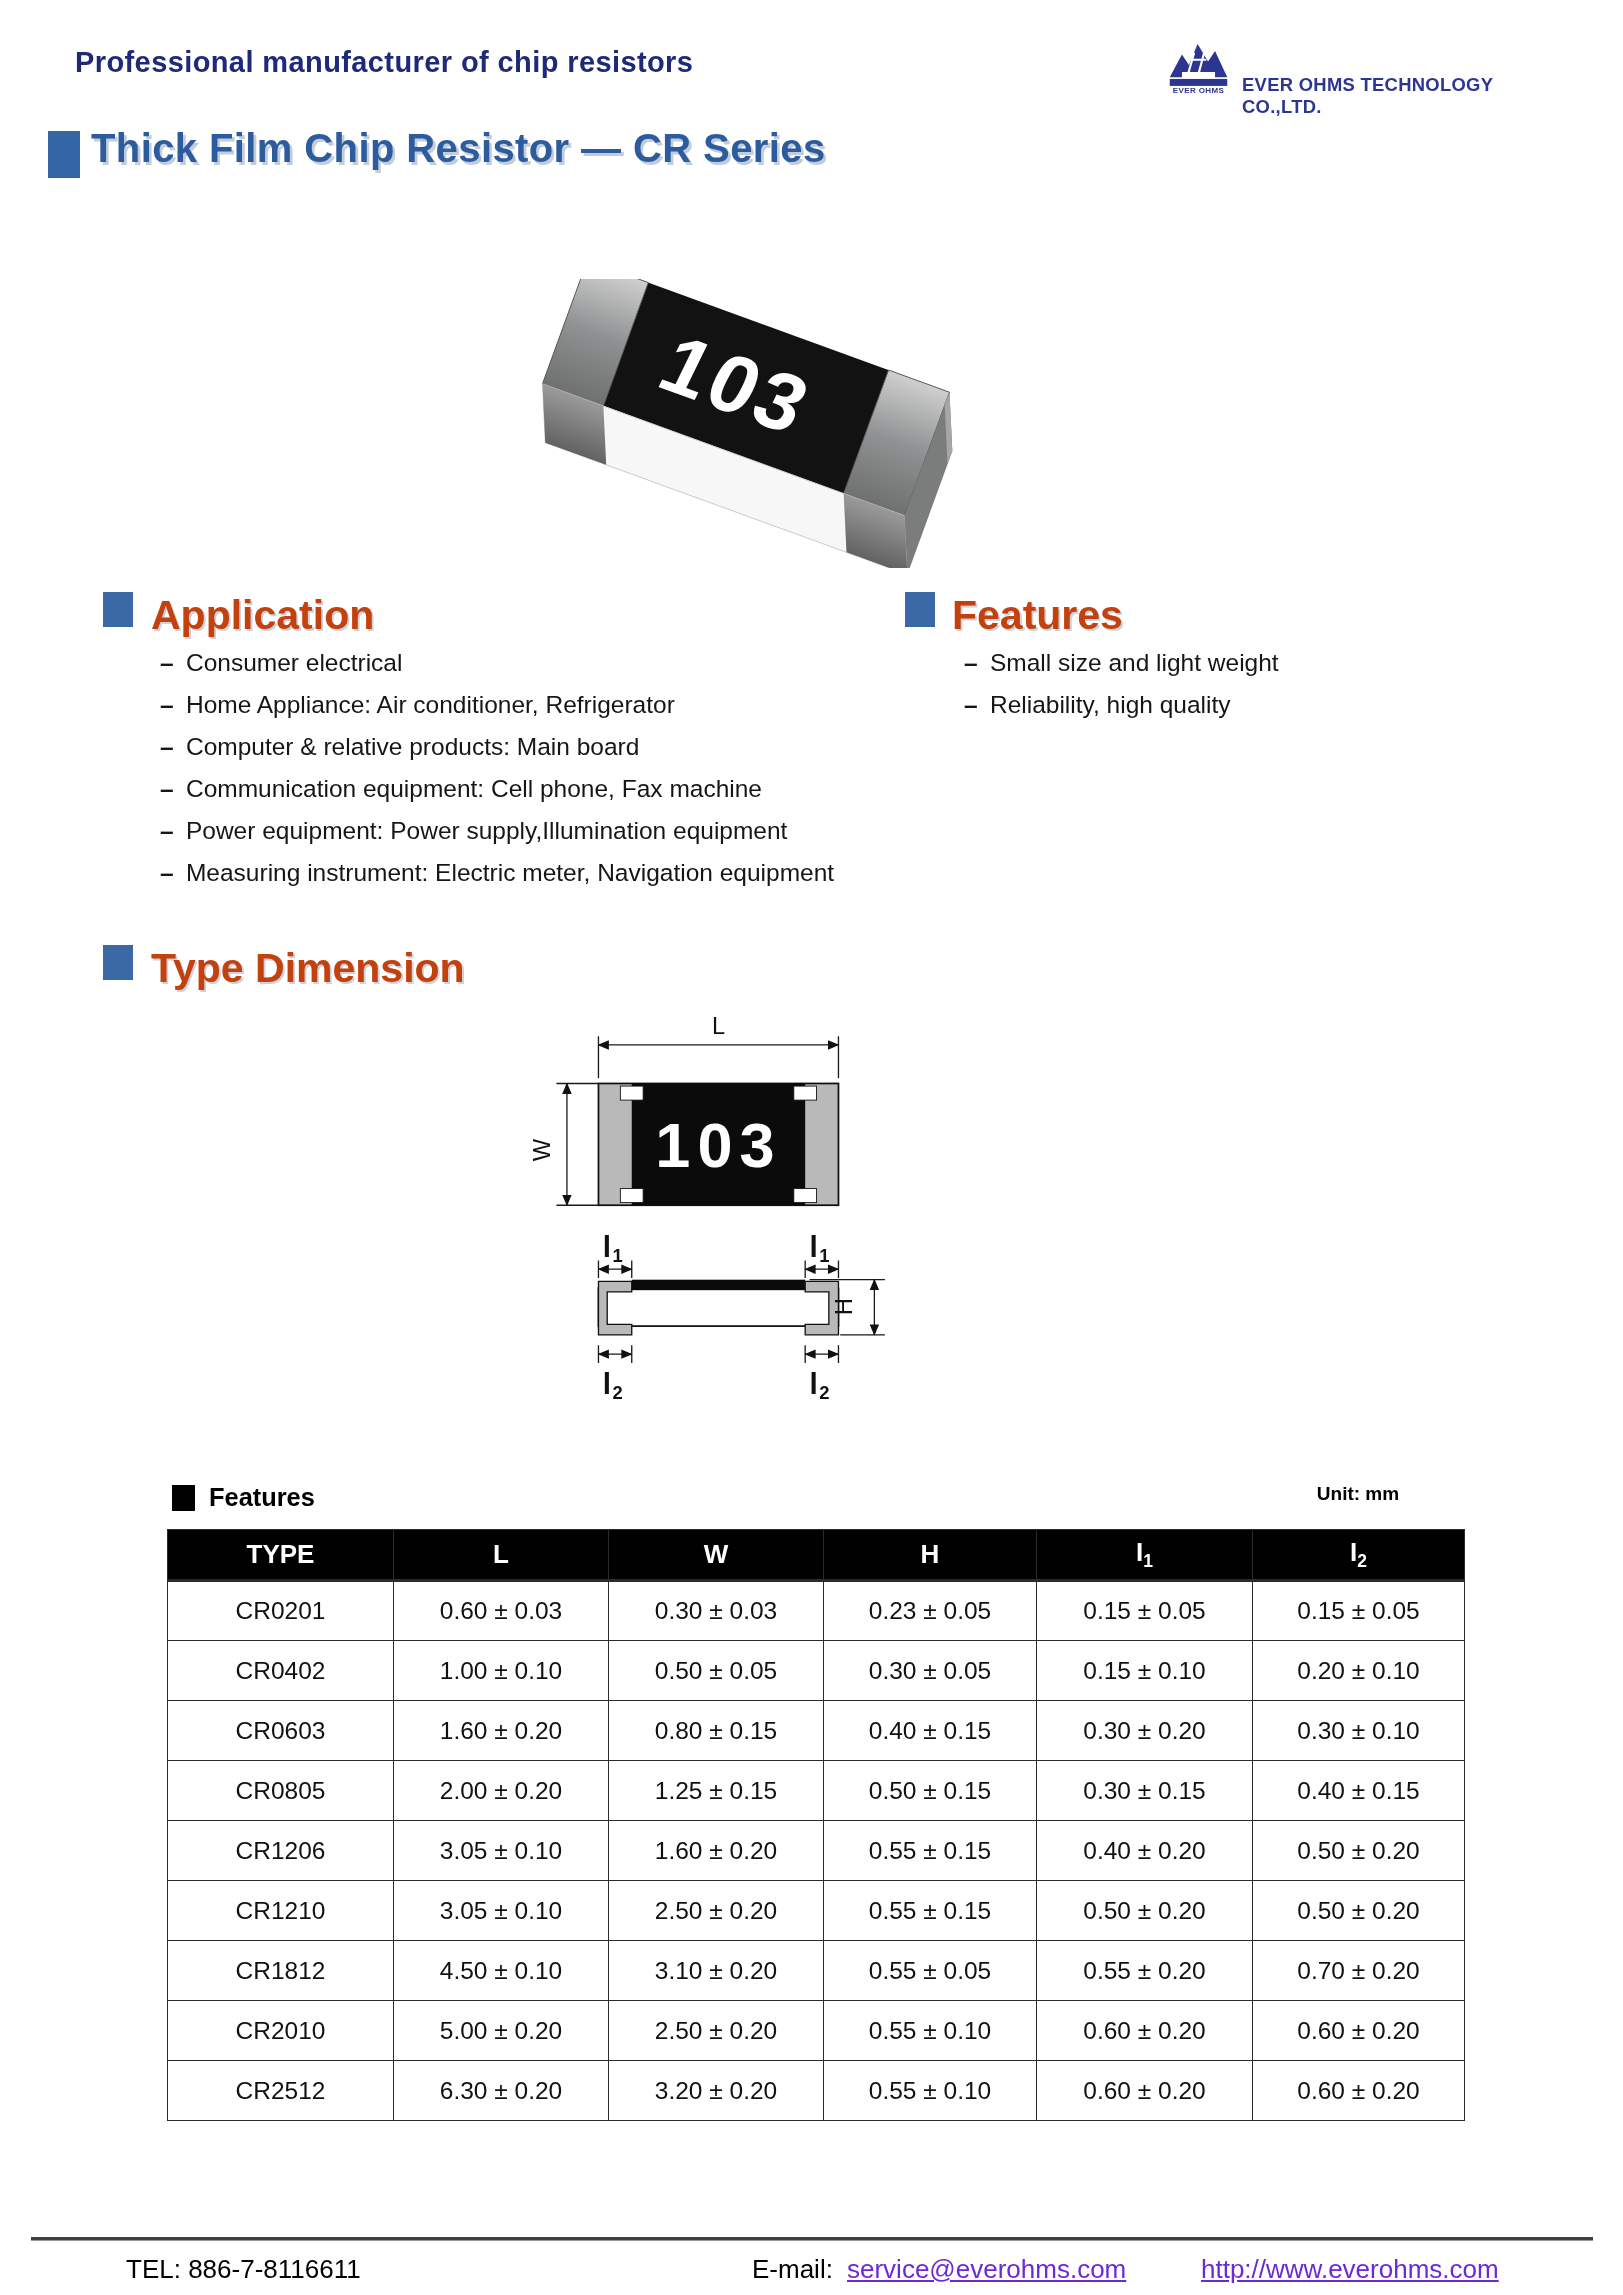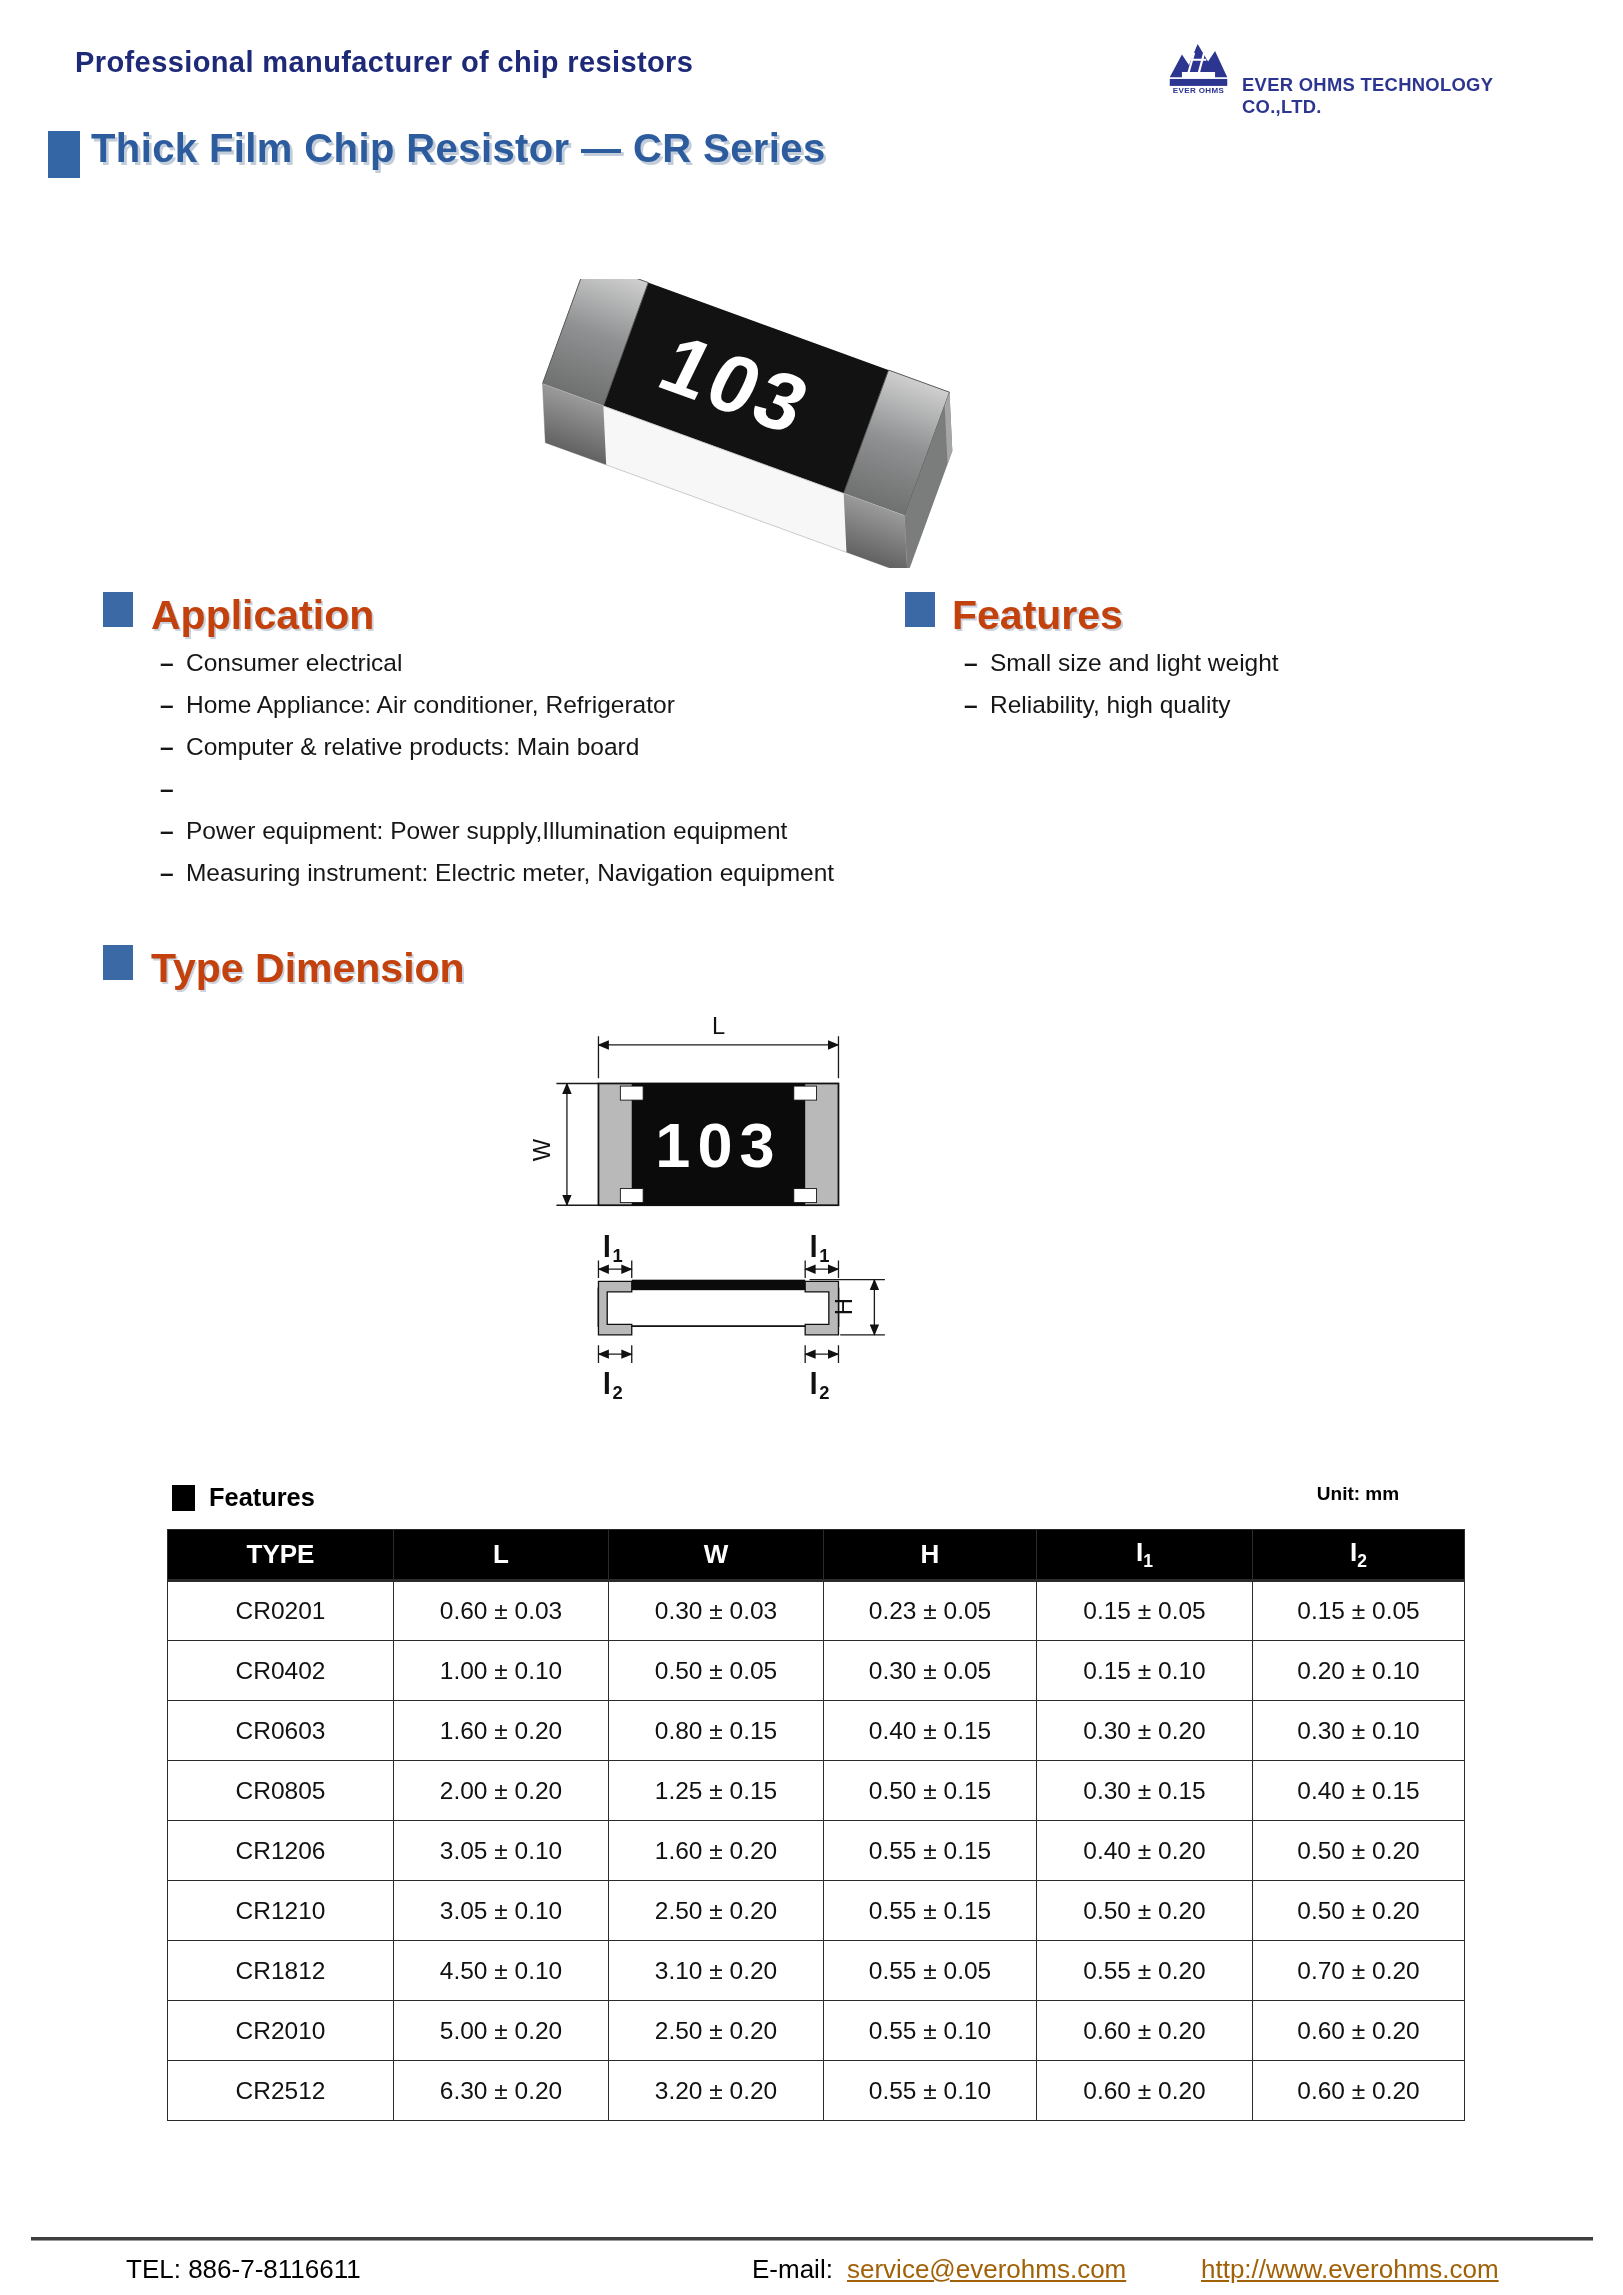--- a/index.html
+++ b/index.html
@@ -45,21 +45,21 @@
   th { background:#000000; color:#ffffff; font-size:26px; font-weight:bold; height:51px; border-bottom-width:3.5px; }
   td { font-size:24.5px; color:#111111; height:60px; background:#fff; }
   th sub, .hdr sub { font-size:17.5px; }
   col.c0{width:226px} col.c1{width:215px} col.c2{width:215px} col.c3{width:213px} col.c4{width:216px} col.c5{width:212px}
 
   
   .foot-rule { left:31px; top:2237px; width:1562px; height:4.4px; background:#3f3f3f; border-bottom:0.9px solid #9a9a9a; }
   .footer { top:2254px; font-size:26px; color:#000; }
   .f-tel { left:126px; } .f-fax { left:436px;margin-top:48px; } .f-elabel { left:752px; }
   .f-email { left:847px; } .f-url { left:1201px; }
-  a.link { color:#a16207; text-decoration:underline; cursor:pointer; }
+  a.link { color:#6d28d9; text-decoration:underline; cursor:pointer; }
 
   svg text { font-family:"Liberation Sans", sans-serif; }
 </style>
 </head>
 <body>
 
 <div class="abs tagline">Professional manufacturer of chip resistors</div>
 
 <div class="abs logo-wrap">
   <svg class="logo-mark" width="61" height="46" viewBox="0 0 70 52">
@@ -112,20 +112,21 @@
   <div class="row">
       <span class="dash">–</span>
       <span>Home Appliance: Air conditioner, Refrigerator</span>
     </div>
   <div class="row">
       <span class="dash">–</span>
       <span>Computer &amp; relative products: Main board</span>
     </div>
   <div class="row">
       <span class="dash">–</span>
+      <span>Communication equipment: Cell phone, Fax machine</span>
     </div>
   <div class="row">
       <span class="dash">–</span>
       <span>Power equipment: Power supply,Illumination equipment</span>
     </div>
   <div class="row">
       <span class="dash">–</span>
       <span>Measuring instrument: Electric meter, Navigation equipment</span>
     </div>
 </div>

